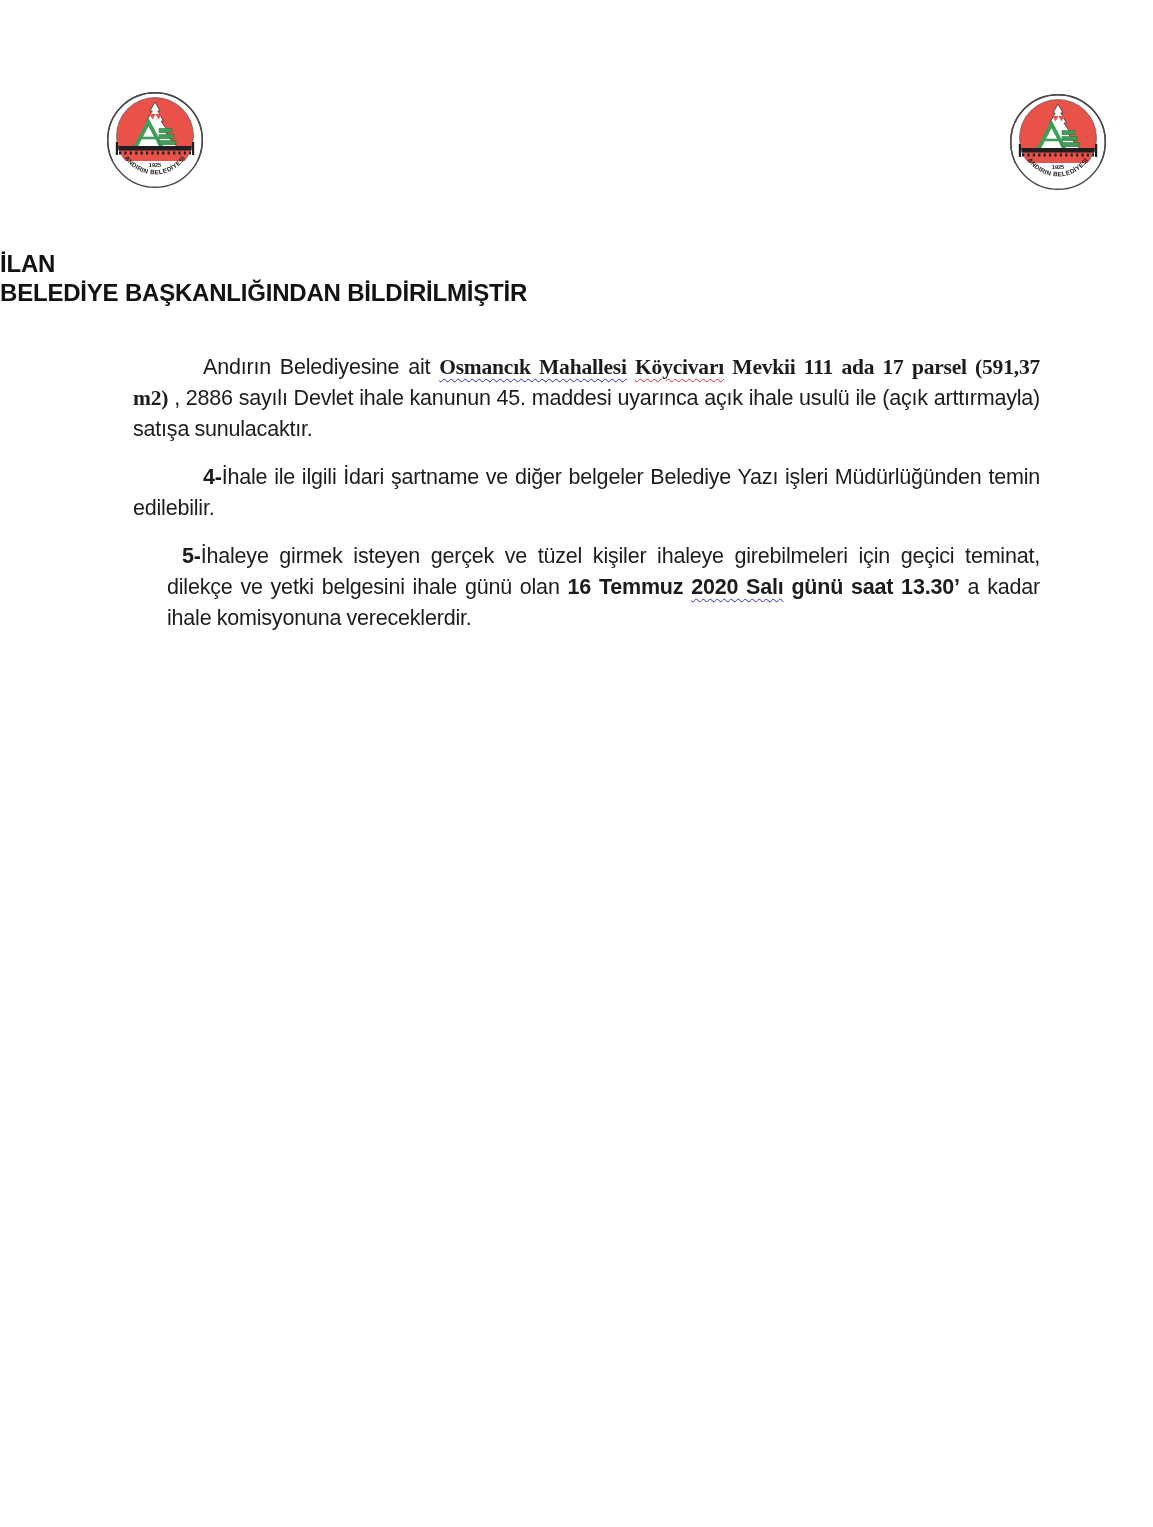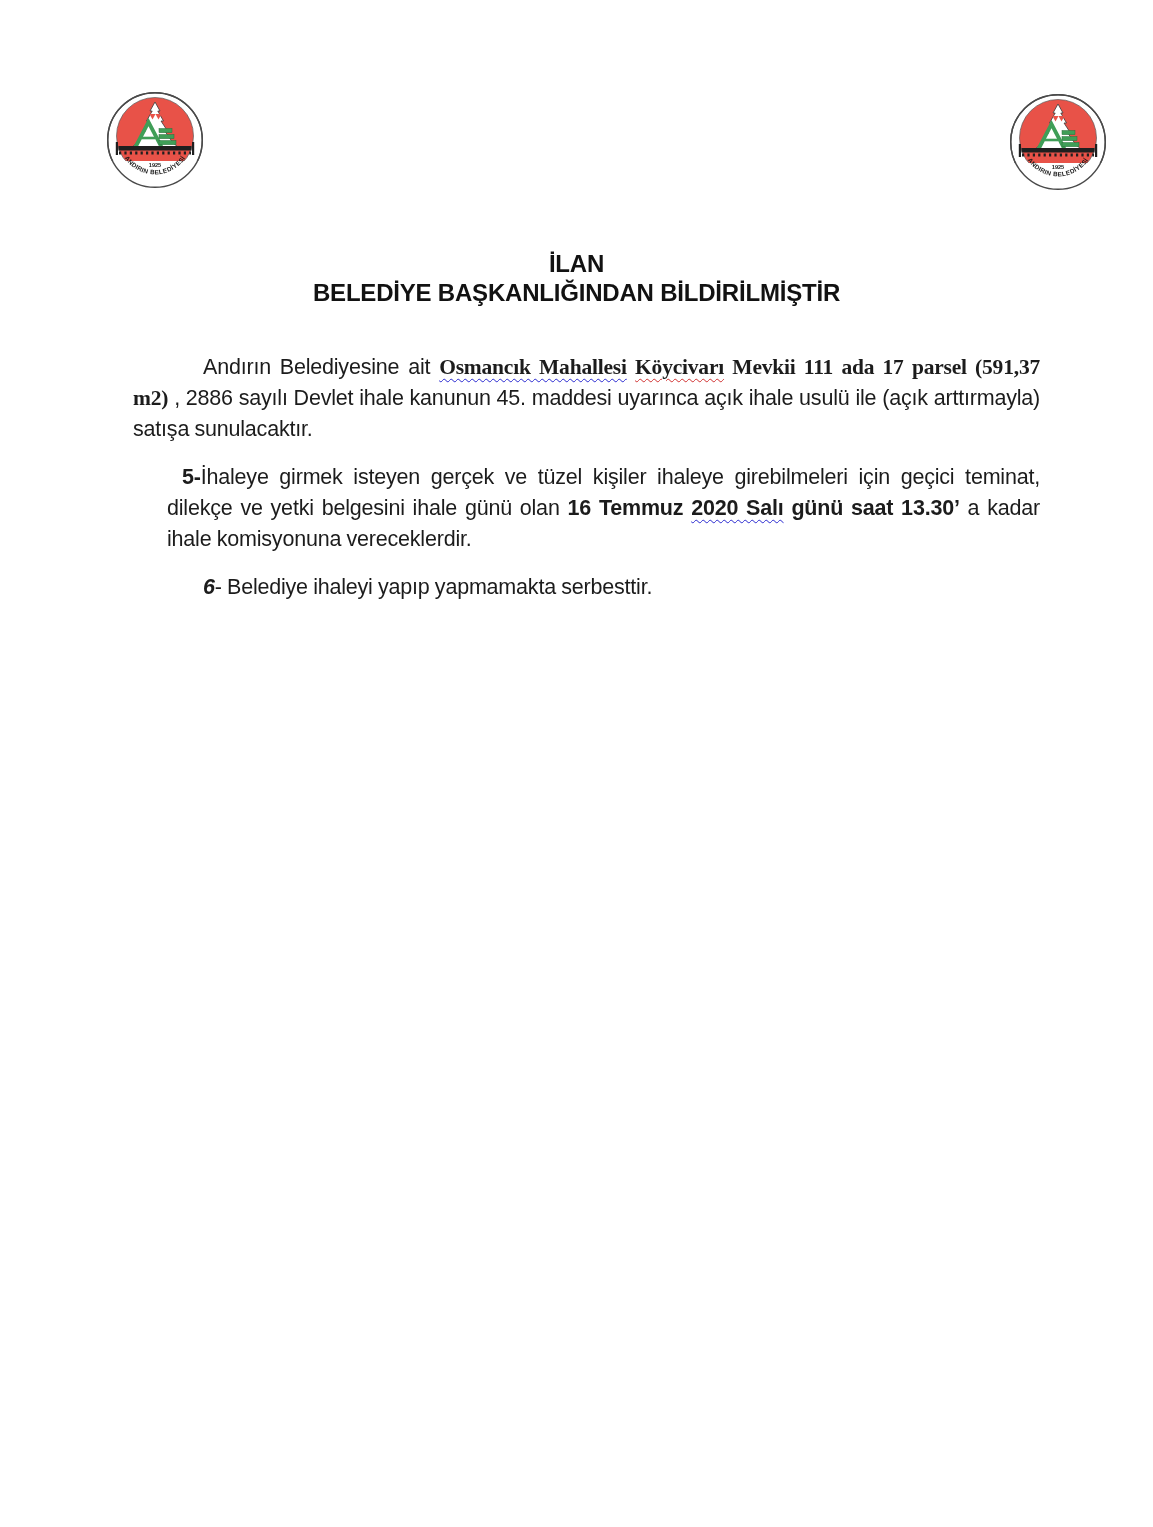--- a/index.html
+++ b/index.html
@@ -23,21 +23,21 @@
   .logo .sleepers{stroke:#1f1f1f;stroke-width:3.2;stroke-dasharray:2.2,3.2;}
   .logo .greenbar{stroke:#2b6e3c;stroke-width:0.5;}
   .logo .a-stroke{fill:none;stroke-width:3.8;stroke-linecap:round;}
   .logo .a-bar{stroke-width:2.6;}
   .logo .whitefill{fill:#ffffff;}
   .logo-year{font-family:"Liberation Sans",sans-serif;font-size:5.6px;font-weight:bold;fill:#181818;text-anchor:middle;}
   .logo-arc-text{font-family:"Liberation Sans",sans-serif;font-size:6.3px;font-weight:bold;letter-spacing:0.35px;fill:#181818;}
 
   .title-block{
     position:absolute;top:249px;left:0;width:100%;
-    text-align:center;font-weight:bold;color:#121212;
+    font-weight:bold;color:#121212;
   }
   .title-line{font-size:24px;line-height:29px;letter-spacing:-0.2px;}
 
   .doc-content{
     position:absolute;left:133px;top:352px;width:907px;
   }
   p.para{
     margin:0 0 17px 0;
     text-align:justify;
     text-indent:70px;
@@ -121,17 +121,17 @@
     </text>
   </svg>
 
   <div class="title-block">
     <div class="title-line">İLAN</div>
     <div class="title-line">BELEDİYE BAŞKANLIĞINDAN BİLDİRİLMİŞTİR</div>
   </div>
 
   <div class="doc-content" id="doc-content">
       <p class="para"><span>Andırın Belediyesine ait </span><span class="b serif wavy-blue">Osmancık  Mahallesi</span><span class="b serif"> </span><span class="b serif wavy-red">Köycivarı</span><span class="b serif"> Mevkii 111 ada 17 parsel (591,37 m2)</span><span> , 2886 sayılı Devlet ihale kanunun 45. maddesi uyarınca açık ihale usulü ile (açık arttırmayla) satışa sunulacaktır.</span></p>
+      <p class="para"><span class="b">4-</span><span>İhale ile ilgili İdari şartname ve diğer belgeler Belediye Yazı işleri Müdürlüğünden temin edilebilir.</span></p>
       <p class="para para-indented"><span class="b">5-</span><span>İhaleye girmek isteyen gerçek ve tüzel kişiler ihaleye girebilmeleri için geçici teminat, dilekçe ve yetki belgesini ihale günü olan </span><span class="b">16 Temmuz </span><span class="b wavy-blue">2020  Salı</span><span class="b"> günü saat 13.30’</span><span> a kadar ihale komisyonuna vereceklerdir.</span></p>
-      <p class="para"><span class="b i">6</span><span>- Belediye ihaleyi yapıp yapmamakta serbesttir.</span></p>
     </div>
 
 </div>
 
 </body></html>

